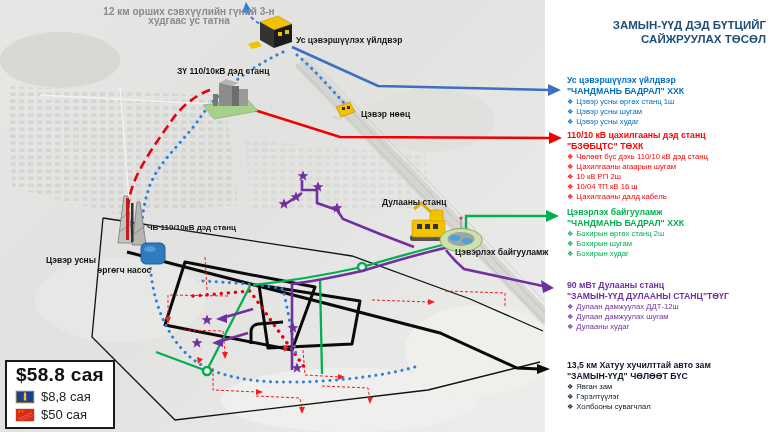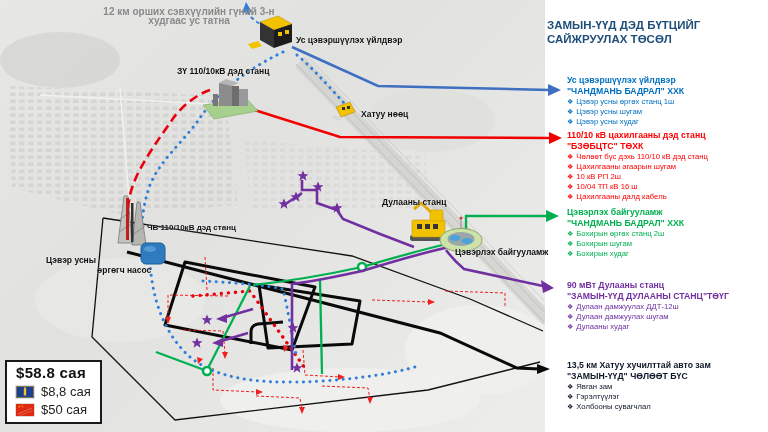--- a/index.html
+++ b/index.html
@@ -6,31 +6,31 @@
   .stage{position:relative;width:768px;height:432px;overflow:hidden;background:#fff;
          font-family:"Liberation Sans",sans-serif;}
   .map{position:absolute;left:0;top:0;width:545px;height:432px;
        background:linear-gradient(135deg,#e7e7e5 0%,#e1e1df 40%,#ededeb 100%);}
   svg.overlay{position:absolute;left:0;top:0;z-index:5;pointer-events:none;}
   .maplabel{position:absolute;z-index:6;font-weight:bold;font-size:8.5px;color:#111;
             white-space:nowrap;text-shadow:0 0 2px #eee;}
   .note{position:absolute;z-index:6;left:100px;top:7px;width:178px;text-align:center;
         color:#8a8a8a;font-weight:bold;font-size:10px;line-height:9px;}
   .panel{position:absolute;left:545px;top:0;width:223px;height:432px;background:#fff;z-index:4;}
-  .ptitle{position:absolute;left:2px;right:2px;top:19px;text-align:left;color:#1F4E79;
+  .ptitle{position:absolute;left:2px;right:2px;top:19px;text-align:right;color:#1F4E79;
           font-weight:bold;font-size:11.5px;line-height:13.5px;}
   .sec{position:absolute;left:22px;right:2px;}
   .sec .h{font-weight:bold;font-size:8.7px;line-height:10.6px;}
   .sec ul{margin:1px 0 0 0;padding:0;list-style:none;}
   .sec li{font-size:7.7px;line-height:10px;white-space:nowrap;}
   .sec .b{margin-right:3px;font-size:7px;}
   .c0{color:#0070C0}.c1{color:#FF0000}.c2{color:#00B050}.c3{color:#7030A0}.c4{color:#0f172a}
   .costbox{position:absolute;left:5px;top:360px;z-index:7;background:#fff;
            border:2px solid #1a1a1a;padding:2px 9px 5px 9px;}
-  .costbox .total{font-size:15px;font-weight:bold;color:#111;letter-spacing:.3px;}
+  .costbox .total{font-size:19px;font-weight:bold;color:#111;letter-spacing:.3px;}
   .costrow{display:flex;align-items:center;gap:7px;margin-top:3px;}
   .costrow .amt{font-size:13px;color:#222;}
   .flag{width:18px;height:12px;flex:0 0 auto;box-shadow:0 0 0 .5px #bbb;}
 </style>
 </head>
 <body>
 
 <div class="stage">
 
   <div class="map">
@@ -225,21 +225,21 @@
         <ellipse cx="150" cy="249" rx="6" ry="3" fill="#5699d2"></ellipse>
       </g>
     </svg>
 
     <div class="note">
       <div>12 км орших сэвхүүлийн гүний 3-н</div>
       <div>худгаас ус татна</div>
     </div>
     <div class="maplabel" style="left:296px;top:35px;">Ус цэвэршүүлэх үйлдвэр</div>
     <div class="maplabel" style="left:177px;top:66px;">ЗҮ 110/10кВ дэд станц</div>
-    <div class="maplabel" style="left:361px;top:109px;">Хатуу нөөц</div>
+    <div class="maplabel" style="left:361px;top:109px;">Цэвэр нөөц</div>
     <div class="maplabel" style="left:382px;top:197px;">Дулааны станц</div>
     <div class="maplabel" style="left:455px;top:247px;">Цэвэрлэх байгууламж</div>
     <div class="maplabel" style="left:147px;top:223px;font-size:8px;">ЧБ 110/10кВ дэд станц</div>
     <div class="maplabel" style="left:46px;top:255px;">Цэвэр усны</div>
     <div class="maplabel" style="left:58px;top:265px;margin-left:39px;">өргөгч насос</div>
 
     <div class="costbox">
       <div class="total">$58.8 сая</div>
       <div class="costrow">
         <svg class="flag" viewBox="0 0 18 12">

